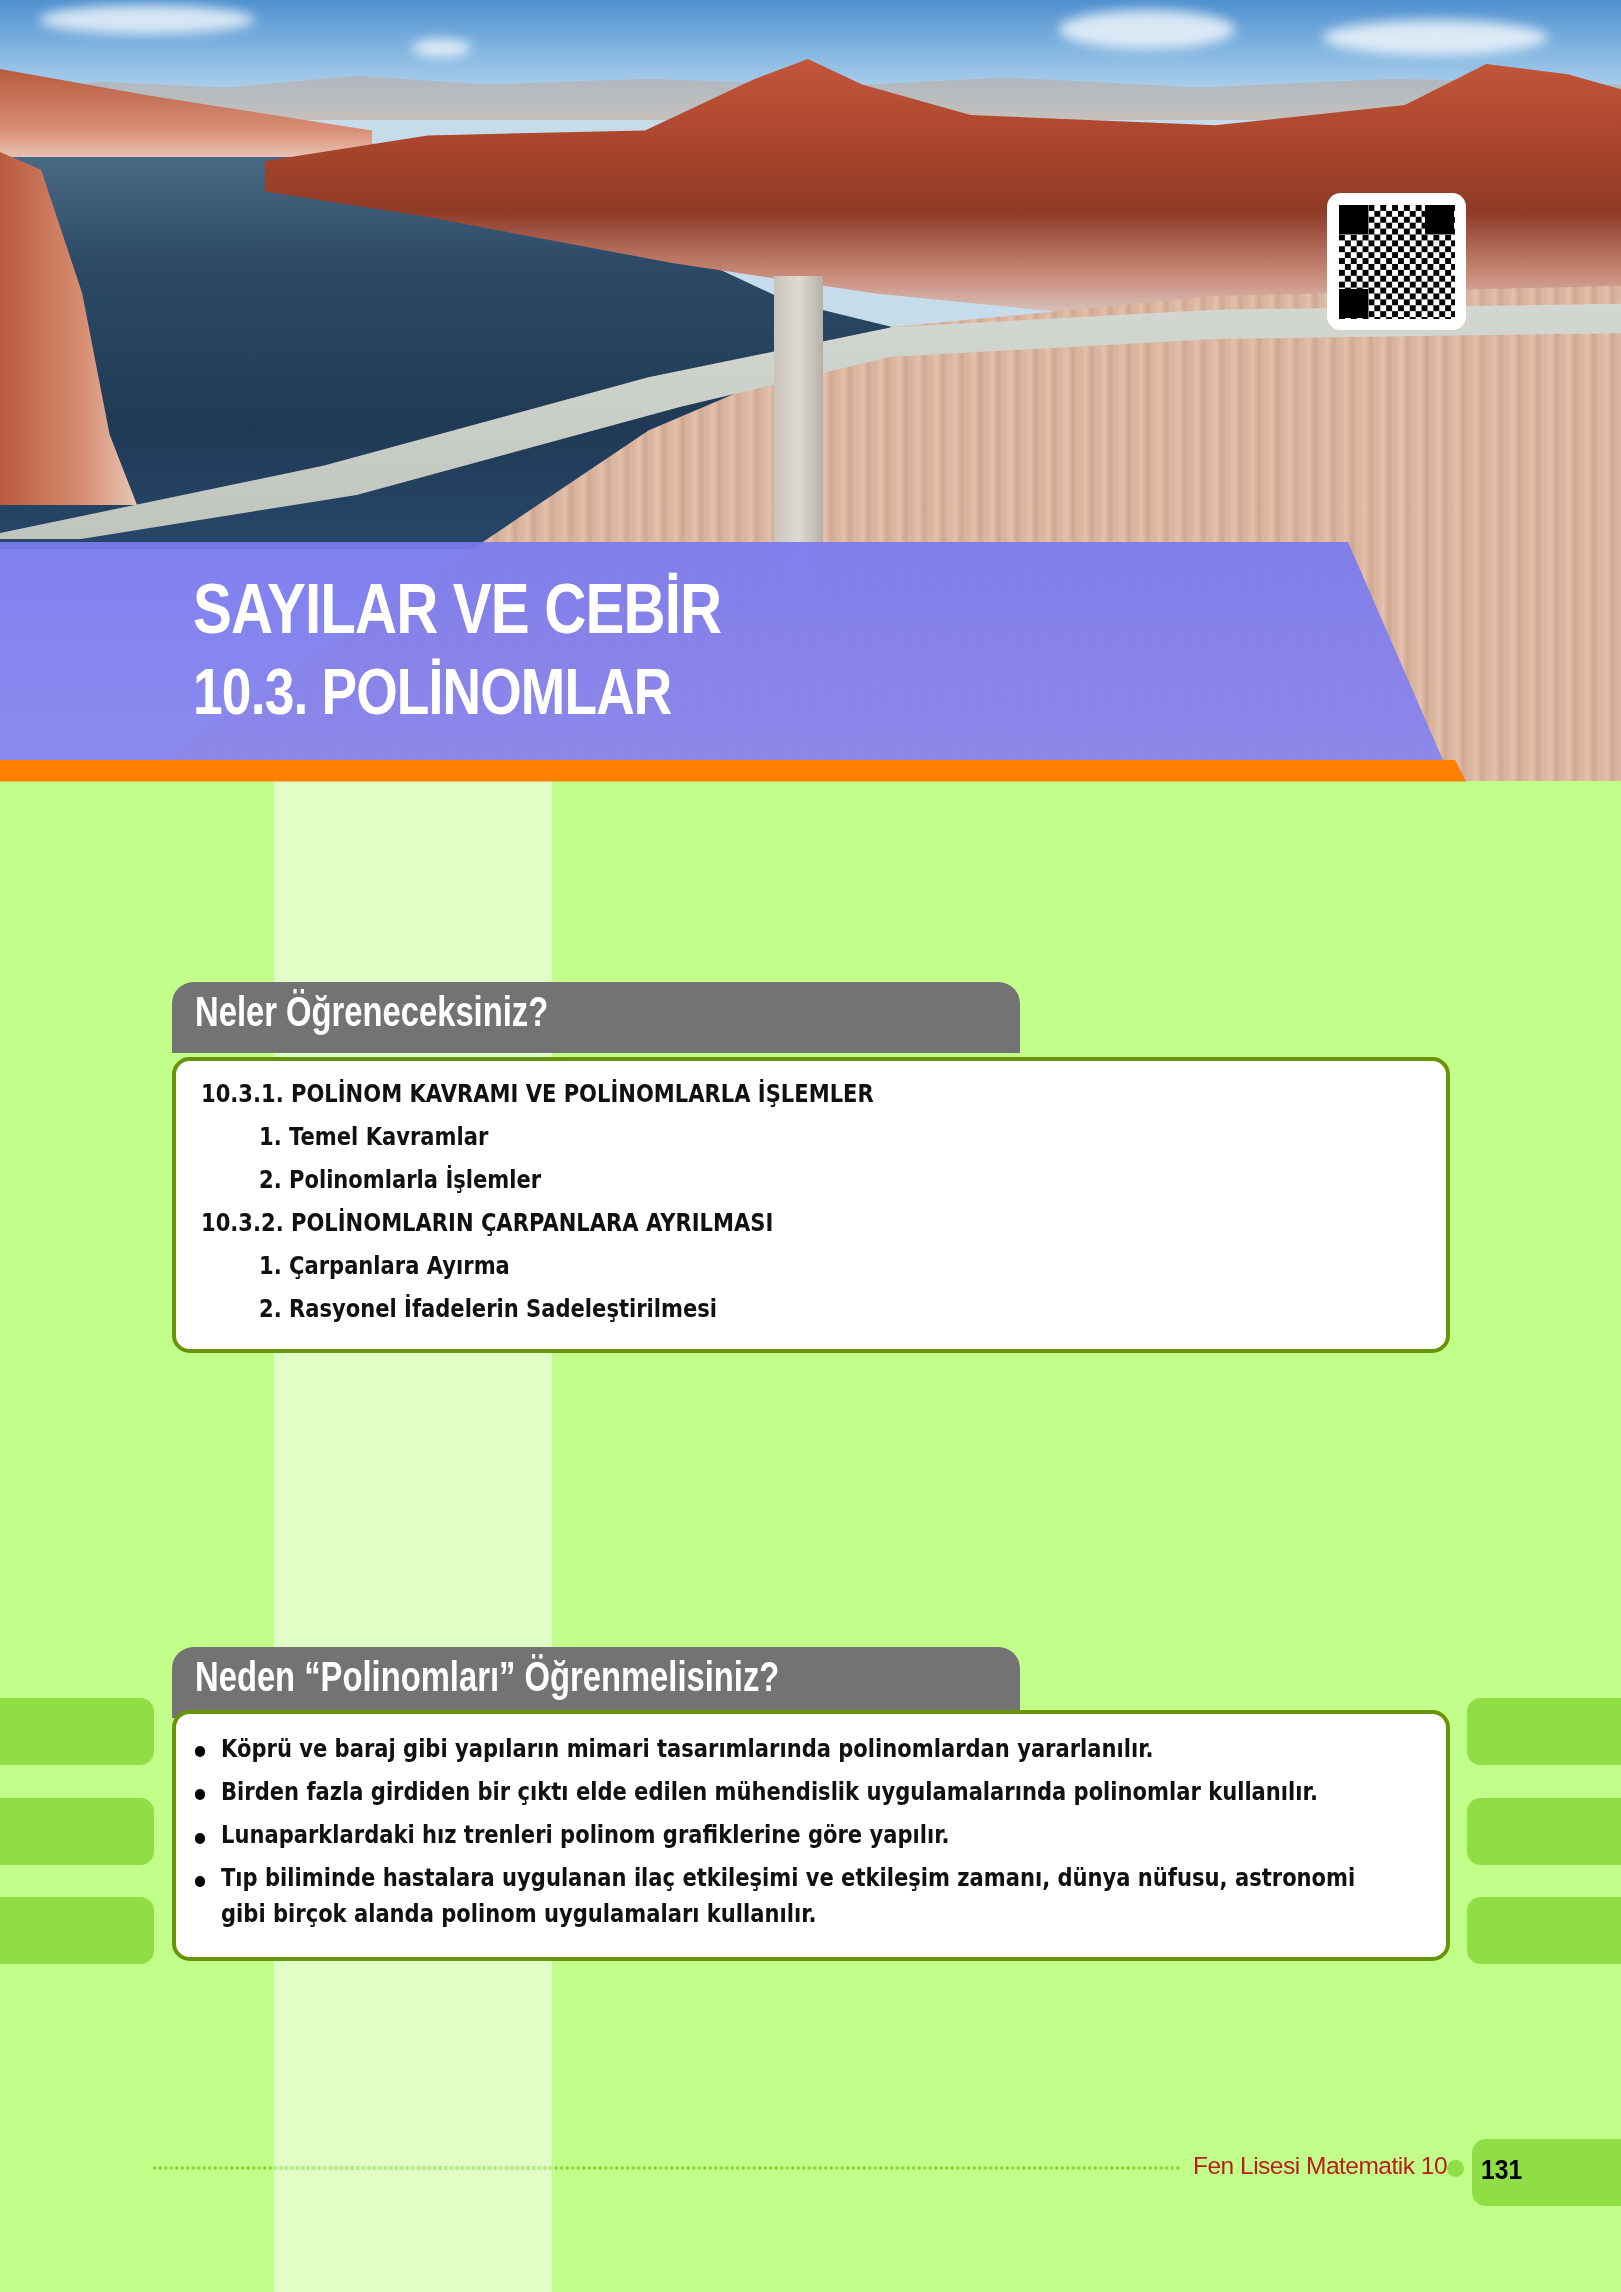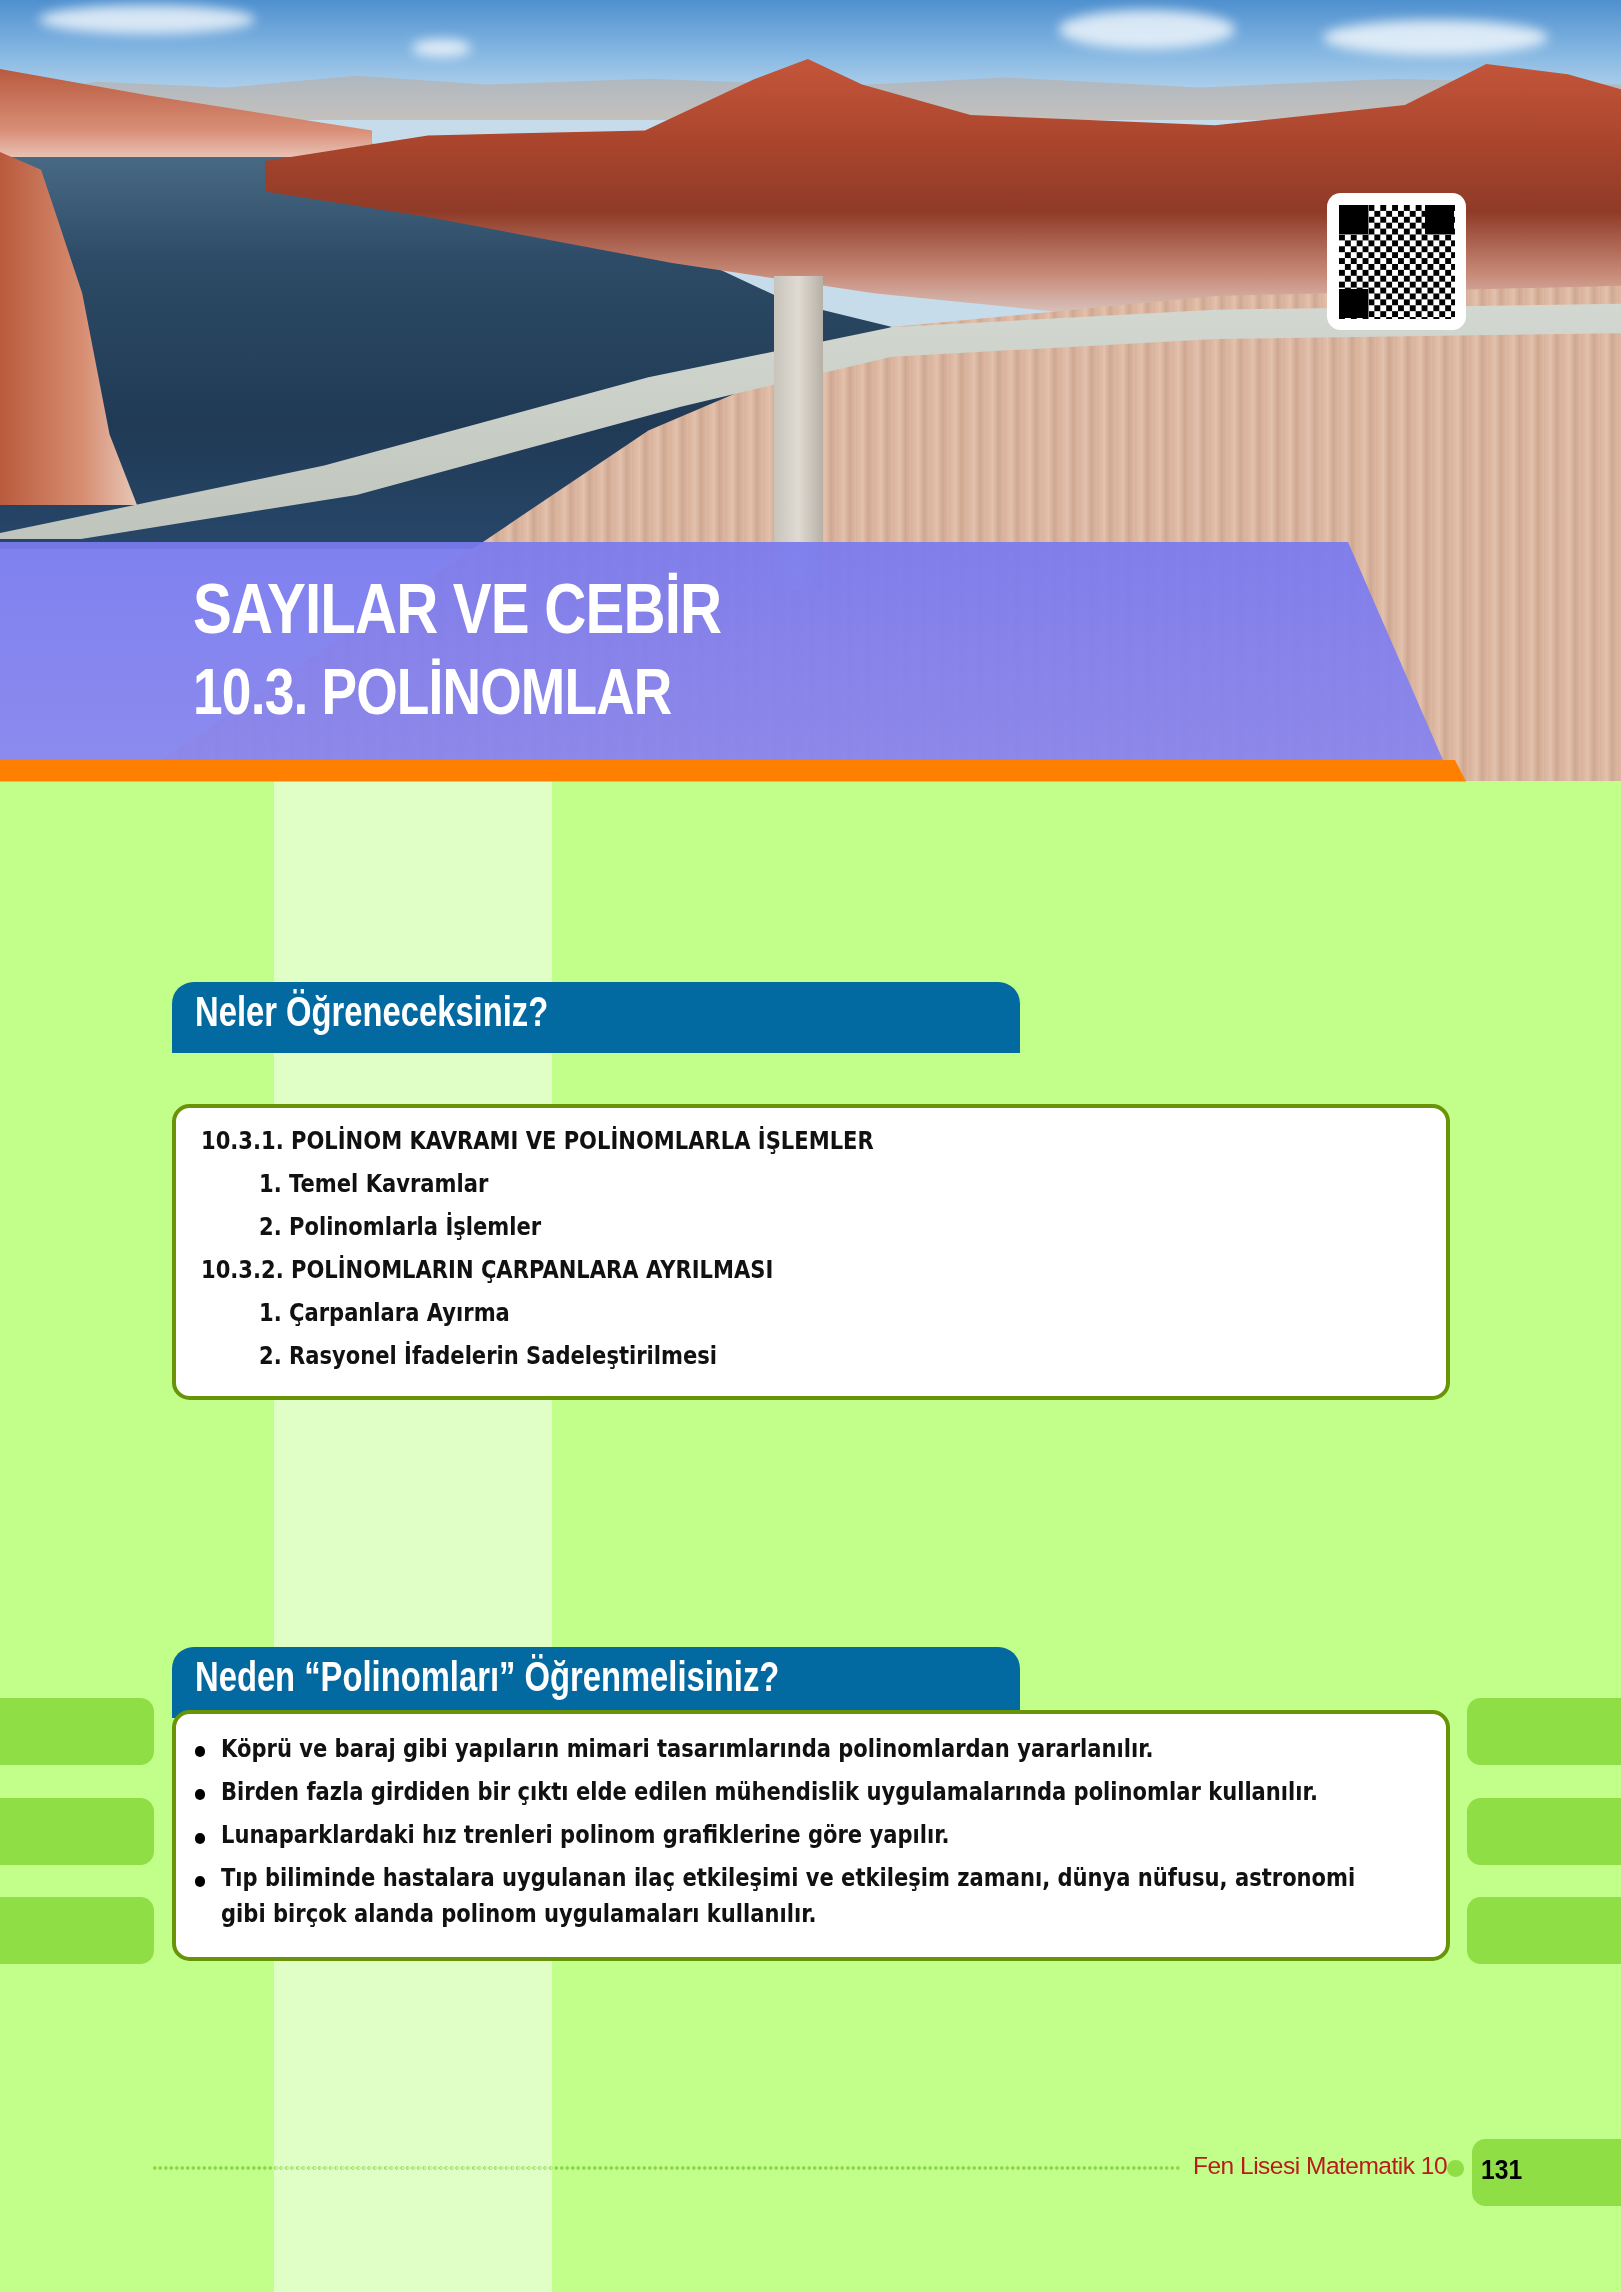--- a/index.html
+++ b/index.html
@@ -89,21 +89,21 @@
     position: absolute; left: 193px; color: #ffffff; font-weight: bold;
     transform: scaleX(0.82); transform-origin: left center;
     letter-spacing: -1px; white-space: nowrap;
   }
   .t1 { top: 568px; font-size: 71px; }
   .t2 { top: 654px; font-size: 65px; }
 
   
   .box-tab {
     position: absolute; left: 172px; width: 848px; height: 71px;
-    background: #0369a1; border-radius: 21.6px 21.6px 0 0;
+    background: #737373; border-radius: 21.6px 21.6px 0 0;
   }
   .box-tab-label {
     position: absolute; left: 22.5px; top: 5.9px; color: #ffffff; font-weight: bold;
     font-size: 42px; white-space: nowrap;
     transform: scaleX(0.78); transform-origin: left center;
   }
   .box-body {
     position: absolute; left: 172px; width: 1278px;
     background: #ffffff; border: 4.9px solid #6a9408; border-radius: 17.6px;
   }
@@ -173,21 +173,21 @@
 </div>
 
 <div class="title-band"></div>
 <div class="orange-strip"></div>
 <div class="title-text t1">SAYILAR VE CEBİR</div>
 <div class="title-text t2">10.3. POLİNOMLAR</div>
 
 <div class="box-tab" style="top:982px;">
   <div class="box-tab-label">Neler Öğreneceksiniz?</div>
 </div>
-<div class="box-body" style="top:1104px;height:296px;">
+<div class="box-body" style="top:1057px;height:296px;">
   <div class="item" style="left:24.5px;top:17.6px;">10.3.1. POLİNOM KAVRAMI VE POLİNOMLARLA İŞLEMLER</div>
   <div class="item" style="left:83px;top:61px;">1. Temel Kavramlar</div>
   <div class="item" style="left:83px;top:104px;">2. Polinomlarla İşlemler</div>
   <div class="item" style="left:24.5px;top:147px;">10.3.2. POLİNOMLARIN ÇARPANLARA AYRILMASI</div>
   <div class="item" style="left:83px;top:190px;">1. Çarpanlara Ayırma</div>
   <div class="item" style="left:83px;top:233px;">2. Rasyonel İfadelerin Sadeleştirilmesi</div>
 </div>
 
 <div class="side-tab left" style="top:1698px;"></div>
 <div class="side-tab left" style="top:1798px;"></div>

